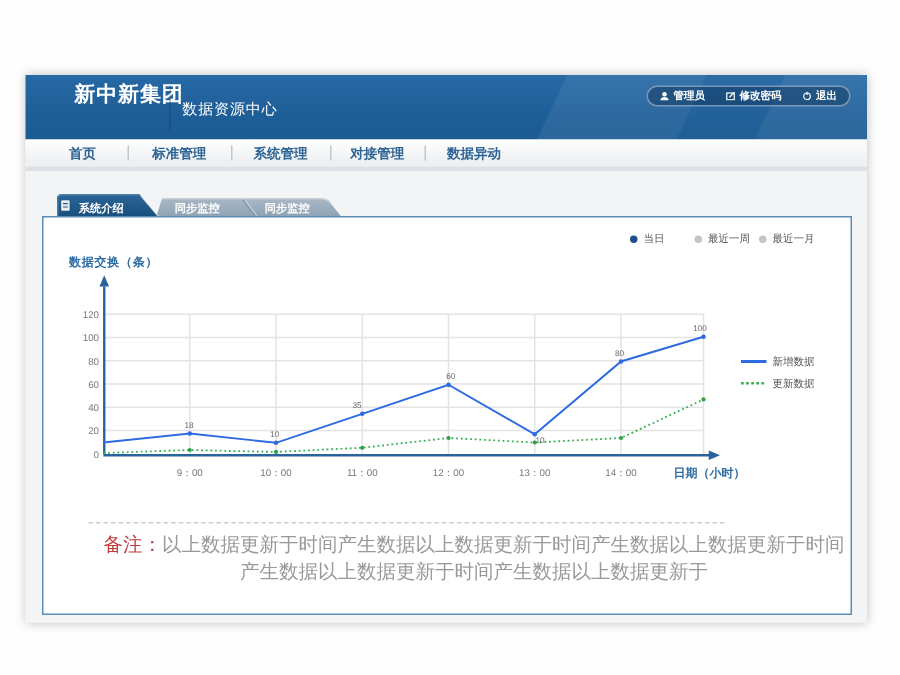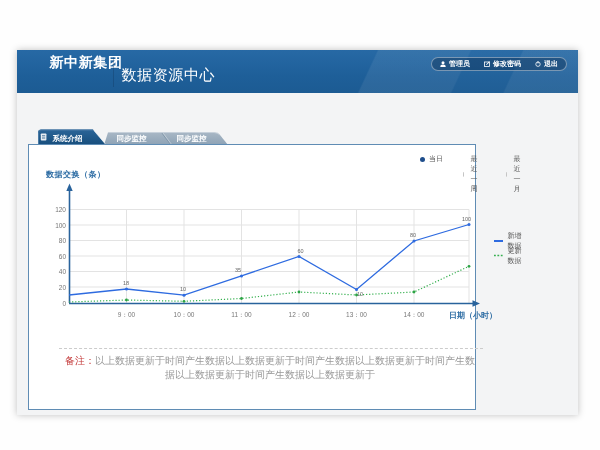--- a/index.html
+++ b/index.html
@@ -12,53 +12,53 @@
 .wrap { position:absolute; left:17px; top:50px; width:561px; height:365px;
   box-shadow:0 0 7px rgba(0,0,0,.25); background:#f3f4f5; }
 
 .header { position:absolute; left:0; top:0; width:561px; height:43px; background:linear-gradient(180deg,#2769a5 0%,#1e5f99 60%,#1c5b93 100%); overflow:hidden; }
 .header .sheen1 { position:absolute; left:0; top:0; width:561px; height:43px;
   background:linear-gradient(115deg, rgba(255,255,255,0) 62%, rgba(255,255,255,.07) 62.3%, rgba(255,255,255,.07) 78%, rgba(255,255,255,.02) 78.3%),
              linear-gradient(115deg, rgba(255,255,255,0) 87%, rgba(255,255,255,.06) 87.3%); }
 .logo { position:absolute; left:23px; top:5px; color:#fff; }
 .logo .en { font-size:14.5px; font-weight:bold; letter-spacing:0px; line-height:16px; }
 .logo .cn { font-size:14px; font-weight:bold; letter-spacing:0.6px; line-height:13px; margin-left:9.5px; margin-top:1px; }
-.htitle { position:absolute; left:104.5px; top:16px; color:#fff; font-size:15px; letter-spacing:0.6px; }
+.htitle { position:absolute; left:104.5px; top:16px; color:#fff; font-size:10px; letter-spacing:0.6px; }
 .pill { position:absolute; left:414px; top:7px; width:136px; height:14px;
   border:1px solid rgba(255,255,255,.4); border-radius:8px; background:rgba(12,45,82,.42);
   display:flex; align-items:center; justify-content:center; color:#fff; font-size:7px; font-weight:bold; }
 .pill .it { display:flex; align-items:center; padding:0 7px; white-space:nowrap; }
 .pill svg { margin-right:3px; }
 
 .nav { position:absolute; left:0; top:43px; width:561px; height:21px;
   background:linear-gradient(to bottom,#ffffff,#eef0f2 80%);
   border-bottom:3px solid #dce1e8; display:flex; padding-left:8px; }
 .nav .item { width:66px; text-align:center; font-size:9px; font-weight:bold; color:#2e6496;
   line-height:18px; position:relative; }
 .nav .item:first-child { width:60px; }
 .nav .item:nth-child(2) { width:69px; }
 .nav .item:nth-child(4) { width:63px; }
 .nav .item + .item::before { content:""; position:absolute; left:0; top:4px; height:10px; width:1px; background:#c0c6cb; }
 
 .content { position:absolute; left:0; top:64px; width:561px; height:301px; background:#f3f4f5;text-align:center; }
 .tabs { position:absolute; left:21px; top:14.5px; }
-.panel { position:absolute; left:11px; top:30px; width:448px; height:266px;
+.panel { position:absolute; left:11px; top:30px; width:540px; height:266px;
   background:#fff; border:1px solid #5f8cb4; }
 
 .dotlegend { position:absolute; left:0; top:9px; width:100%; height:10px; font-size:7px; color:#555; }
 .dotlegend .li { position:absolute; top:0; display:flex; align-items:center; }
 .dotlegend .dot { width:5px; height:5px; border-radius:50%; margin-right:4.5px; }
 .ytitle { position:absolute; left:17px; top:24px; font-size:8px; font-weight:bold; color:#2e6da4; letter-spacing:0.5px; }
 
 .linelegend { position:absolute; left:465px; top:88px; font-size:7px; color:#555; }
 .linelegend .row { display:flex; align-items:center; height:15px; }
 .linelegend .sw { width:17px; margin-right:4px; }
 
 .noteline { position:absolute; left:30px; top:203px; width:424px; border-top:1px dashed #cccccc; }
-.note { position:absolute; left:36px; top:209px; font-size:10px; color:#999; }
+.note { position:absolute; left:36px; top:209px; font-size:13px; color:#999; }
 .note b { color:#c43b3b; font-weight:normal; }
 </style>
 </head>
 <body>
 <div class="wrap">
   <div class="header">
     <div class="sheen1"></div>
 
     <div class="logo">
       <div class="cn">新中新集团</div>
@@ -72,20 +72,27 @@
           </svg>管理员</div>
       <div class="it"><svg width="6" height="6" viewBox="0 0 6 6">
             <rect x="0.5" y="1" width="5" height="4.5" fill="none" stroke="#fff" stroke-width="0.8"></rect>
             <path d="M2 3.5 L5.2 0.3 L5.8 0.9 L2.6 4.1 Z" fill="#fff"></path>
           </svg>修改密码</div>
       <div class="it"><svg width="6" height="6" viewBox="0 0 6 6">
             <circle cx="3" cy="3.2" r="2.2" fill="none" stroke="#fff" stroke-width="0.8"></circle>
             <line x1="3" y1="0.2" x2="3" y2="2.4" stroke="#fff" stroke-width="0.9"></line>
           </svg>退出</div>
     </div>
+  </div>
+  <div class="nav">
+    <div class="item">首页</div>
+    <div class="item">标准管理</div>
+    <div class="item">系统管理</div>
+    <div class="item">对接管理</div>
+    <div class="item">数据异动</div>
   </div>
   <div class="content">
     <div class="tabs">
       <svg width="195" height="16" viewBox="0 0 195 16">
         <defs>
           <linearGradient id="gdark" x1="0" y1="0" x2="0" y2="1">
             <stop offset="0" stop-color="#2b6598"></stop>
               <stop offset="1" stop-color="#174e7c"></stop>
           </linearGradient>
           <linearGradient id="ggray" x1="0" y1="0" x2="0" y2="1">

